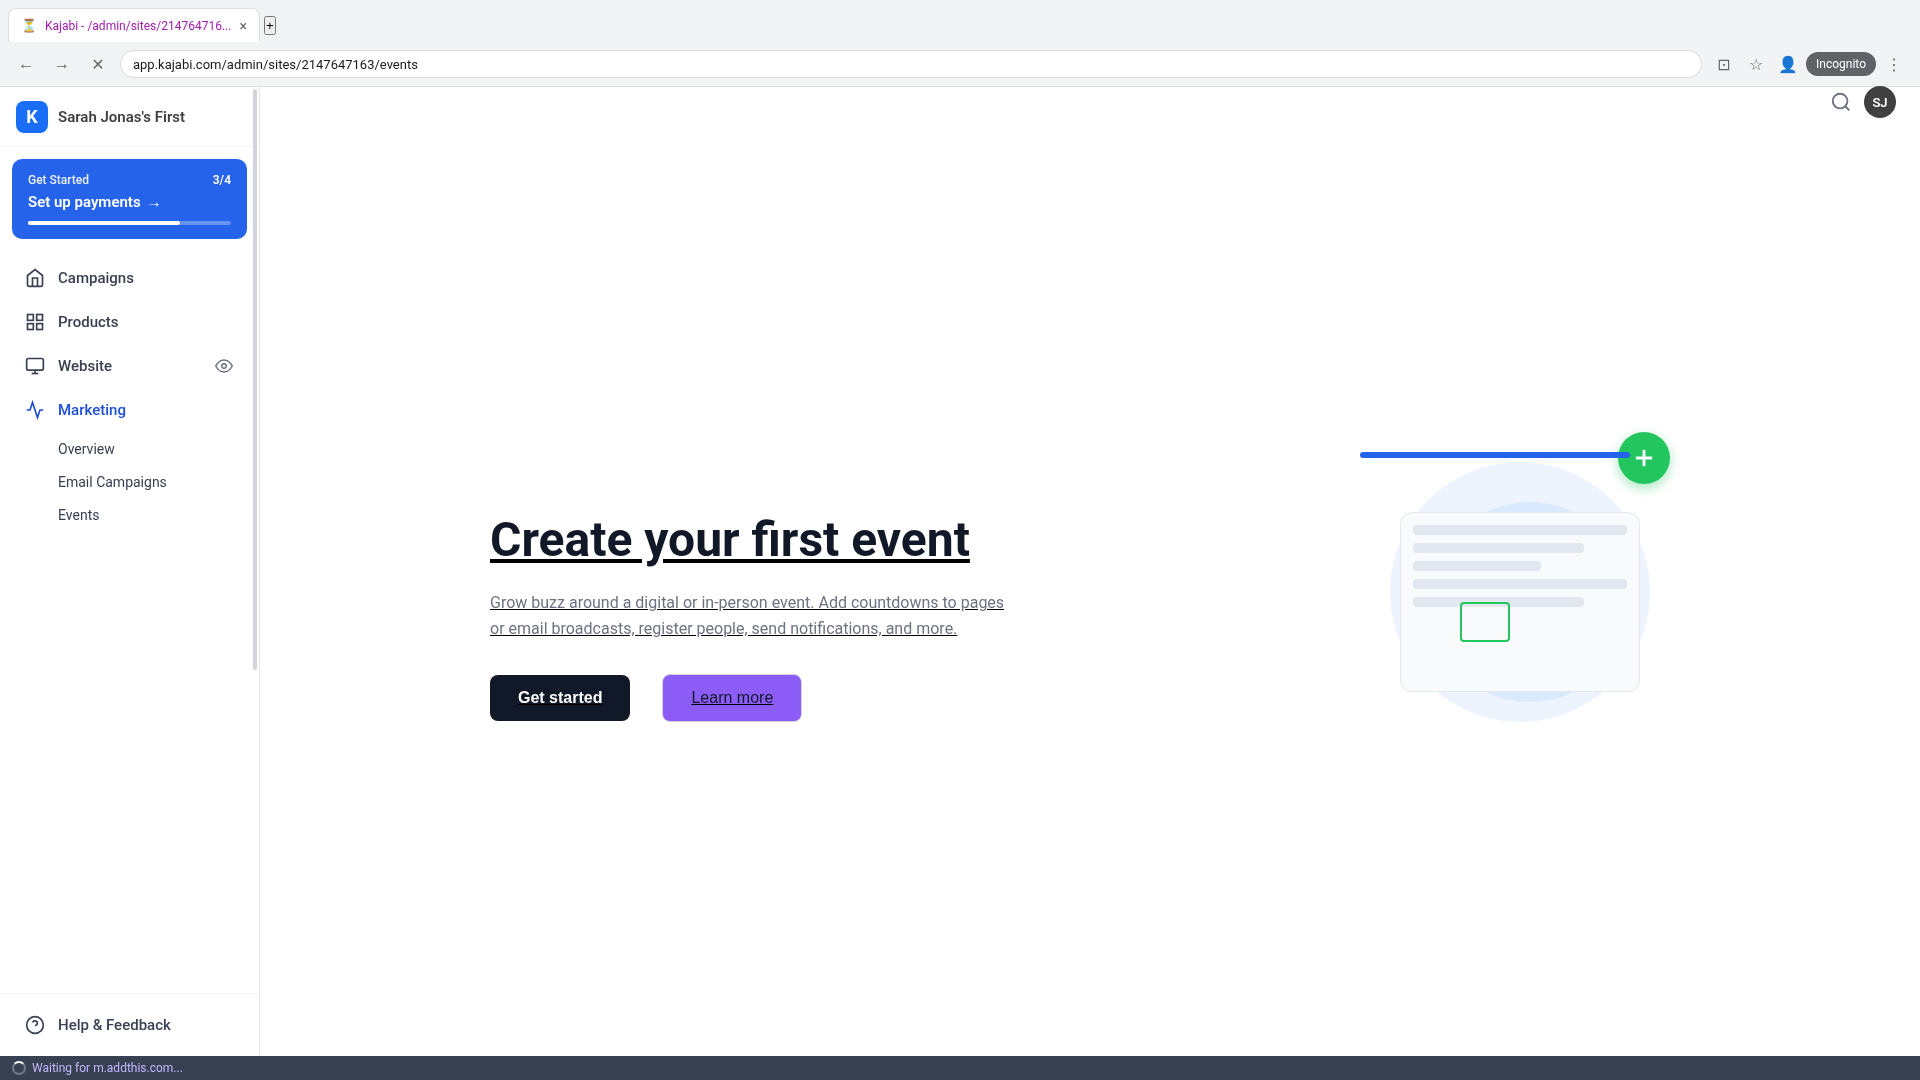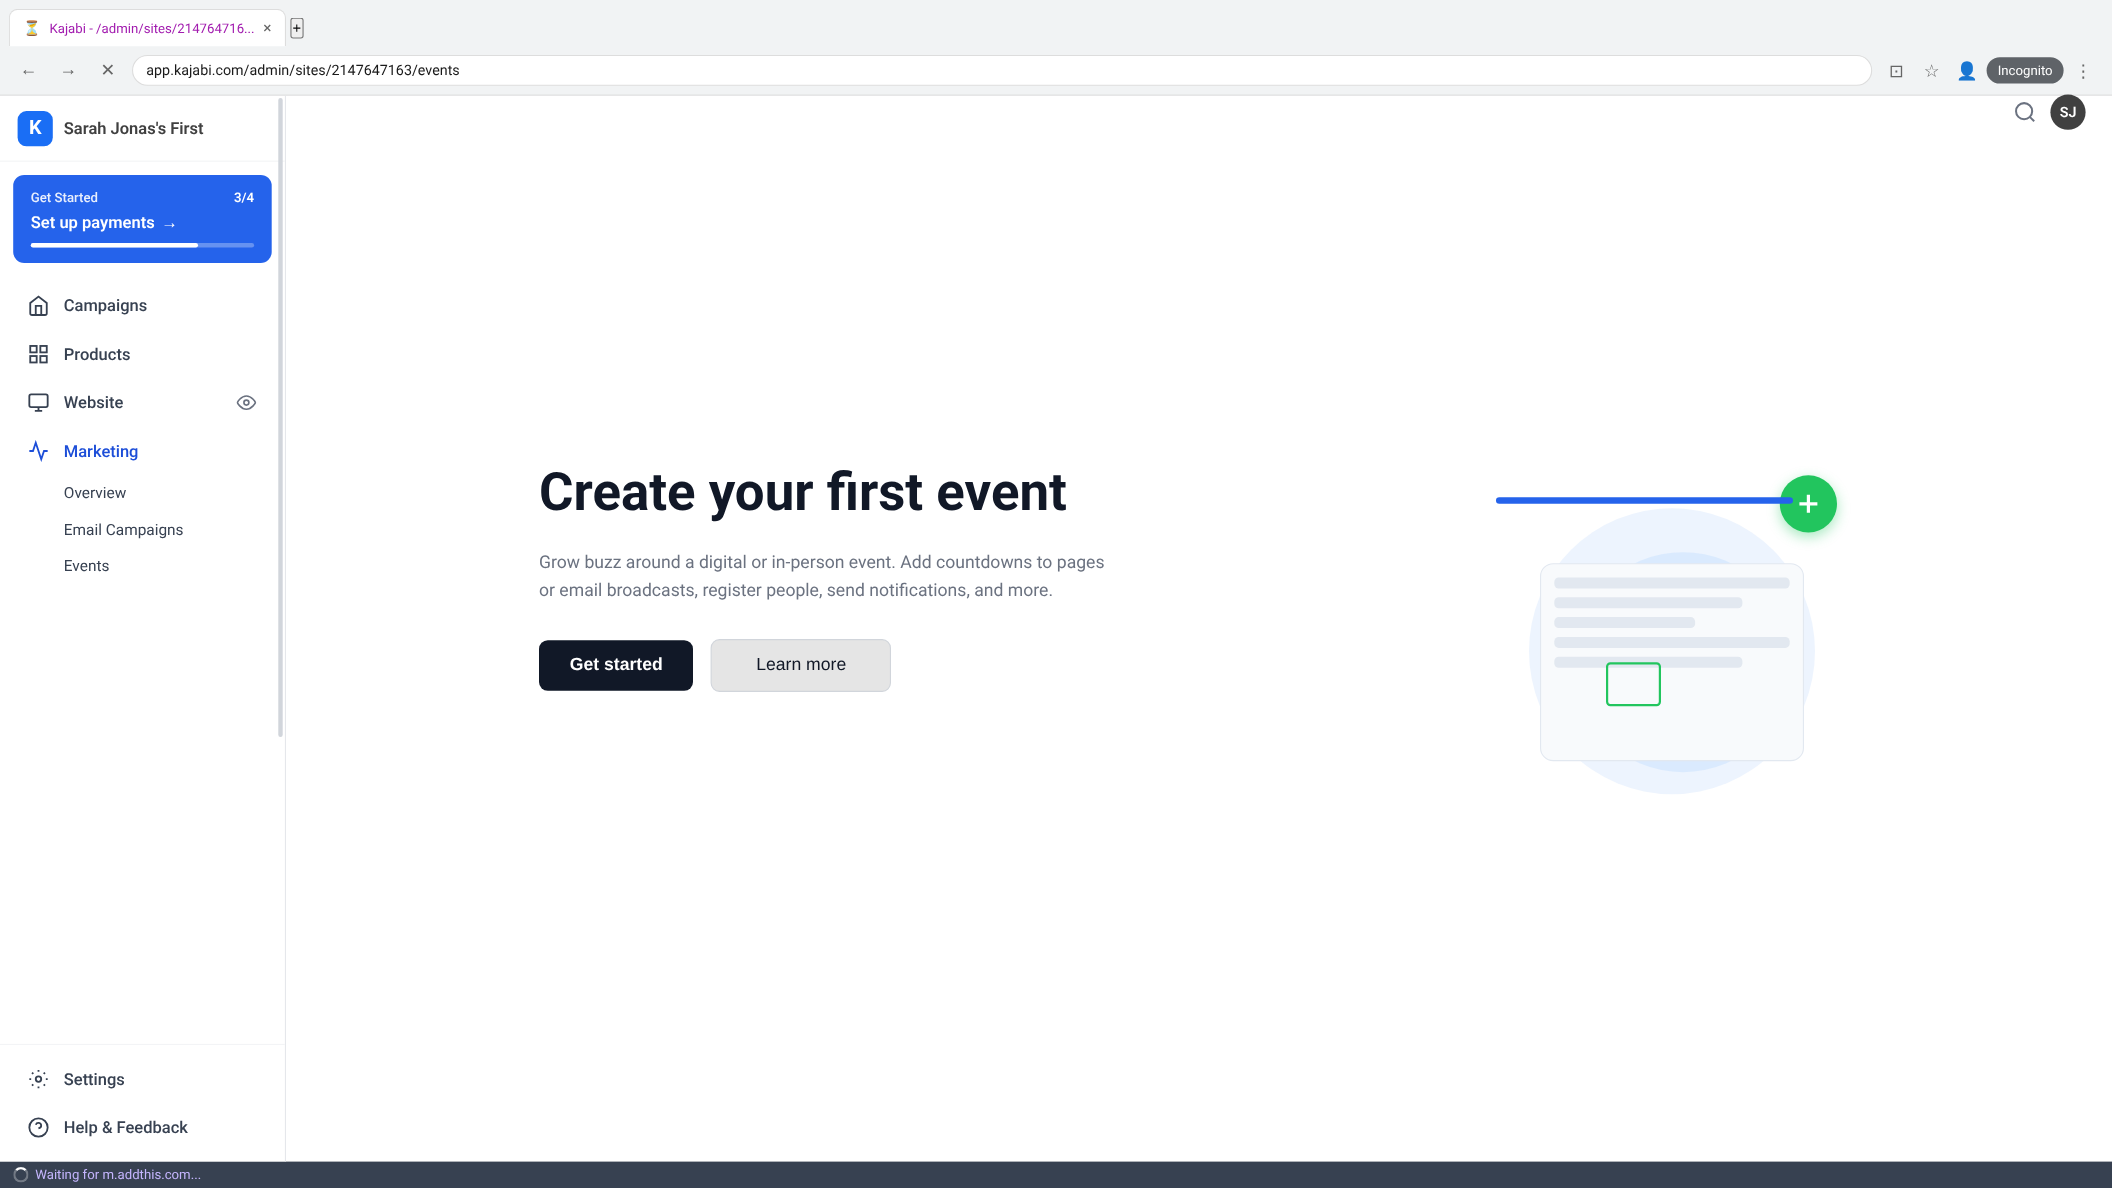--- a/index.html
+++ b/index.html
@@ -58,27 +58,27 @@
 
     
     .sub-nav-item { display: flex; align-items: center; padding: 8px 16px 8px 50px; cursor: pointer; color: #374151; font-size: 14px; margin: 1px 8px; border-radius: 6px; }
 
     
     .sidebar-bottom { border-top: 1px solid #f3f4f6; padding: 8px 0; }
 
     
     .main { flex: 1; display: flex; flex-direction: column; background: #fff; overflow: hidden; }
     .main-content { flex: 1; display: flex; align-items: center; justify-content: center; padding: 40px; overflow: hidden; }
-    .event-section { display: flex; align-items: flex-start; max-width: 1200px; width: 100%; }
+    .event-section { display: flex; align-items: flex-end; max-width: 1200px; width: 100%; text-decoration: underline; }
     .event-text { flex: 1; }
     .event-title { font-size: 48px; font-weight: 700; color: #111827; line-height: 1.1; margin-bottom: 24px; }
     .event-desc { font-size: 16px; color: #6b7280; line-height: 1.6; margin-bottom: 32px; max-width: 520px; }
     .event-actions { display: flex; gap: 16px; align-items: center; }
     .btn-primary { background: #111827; color: #fff; border: none; border-radius: 8px; padding: 14px 28px; font-size: 16px; font-weight: 600; cursor: pointer; }
-    .btn-secondary { background: #e5e5e5; color: #111827; border: 1.5px solid #d1d5db; border-radius: 8px; padding: 14px 40px; font-size: 16px; font-weight: 500; cursor: pointer; }
+    .btn-secondary { background: #8b5cf6; color: #111827; border: 1.5px solid #d1d5db; border-radius: 8px; padding: 14px 28px; font-size: 16px; font-weight: 500; cursor: pointer; margin-left: 16px; }
 
     
     .event-illustration { width: 340px; height: 300px; position: relative; flex-shrink: 0; }
     .illus-bg-circle { position: absolute; bottom: 0; right: 40px; width: 260px; height: 260px; background: #dbeafe; border-radius: 50%; opacity: 0.5; }
     .illus-bg-circle2 { position: absolute; bottom: 20px; right: 60px; width: 200px; height: 200px; background: #bfdbfe; border-radius: 50%; opacity: 0.4; }
     .illus-card { position: absolute; bottom: 30px; right: 50px; width: 240px; height: 180px; background: #f8fafc; border-radius: 12px; border: 1px solid #e2e8f0; padding: 12px; }
     .illus-card-lines { display: flex; flex-direction: column; gap: 8px; }
     .illus-line { height: 10px; background: #e2e8f0; border-radius: 4px; }
     .illus-line.short { width: 60%; }
     .illus-line.medium { width: 80%; }
@@ -208,29 +208,20 @@
         <div class="sub-nav-item">
           <span>Events</span>
         </div>
       </div>
     </div>
 
     <div class="sidebar-bottom">
       <div class="nav-item">
         <div class="nav-icon">
           <svg width="20" height="20" viewBox="0 0 24 24" fill="none" stroke="currentColor" stroke-width="2">
-              <circle cx="12" cy="12" r="3"></circle>
-              <path d="M19.07 4.93l-1.41 1.41M19.07 19.07l-1.41-1.41M4.93 19.07l1.41-1.41M4.93 4.93l1.41 1.41M12 2v2M12 20v2M2 12h2M20 12h2"></path>
-            </svg>
-        </div>
-        <span class="nav-label">Settings</span>
-      </div>
-      <div class="nav-item">
-        <div class="nav-icon">
-          <svg width="20" height="20" viewBox="0 0 24 24" fill="none" stroke="currentColor" stroke-width="2">
               <circle cx="12" cy="12" r="10"></circle>
               <path d="M9.09 9a3 3 0 0 1 5.83 1c0 2-3 3-3 3"></path>
               <line x1="12" y1="17" x2="12.01" y2="17"></line>
             </svg>
         </div>
         <span class="nav-label">Help &amp; Feedback</span>
       </div>
     </div>
 
     <div class="sidebar-scrollbar">

